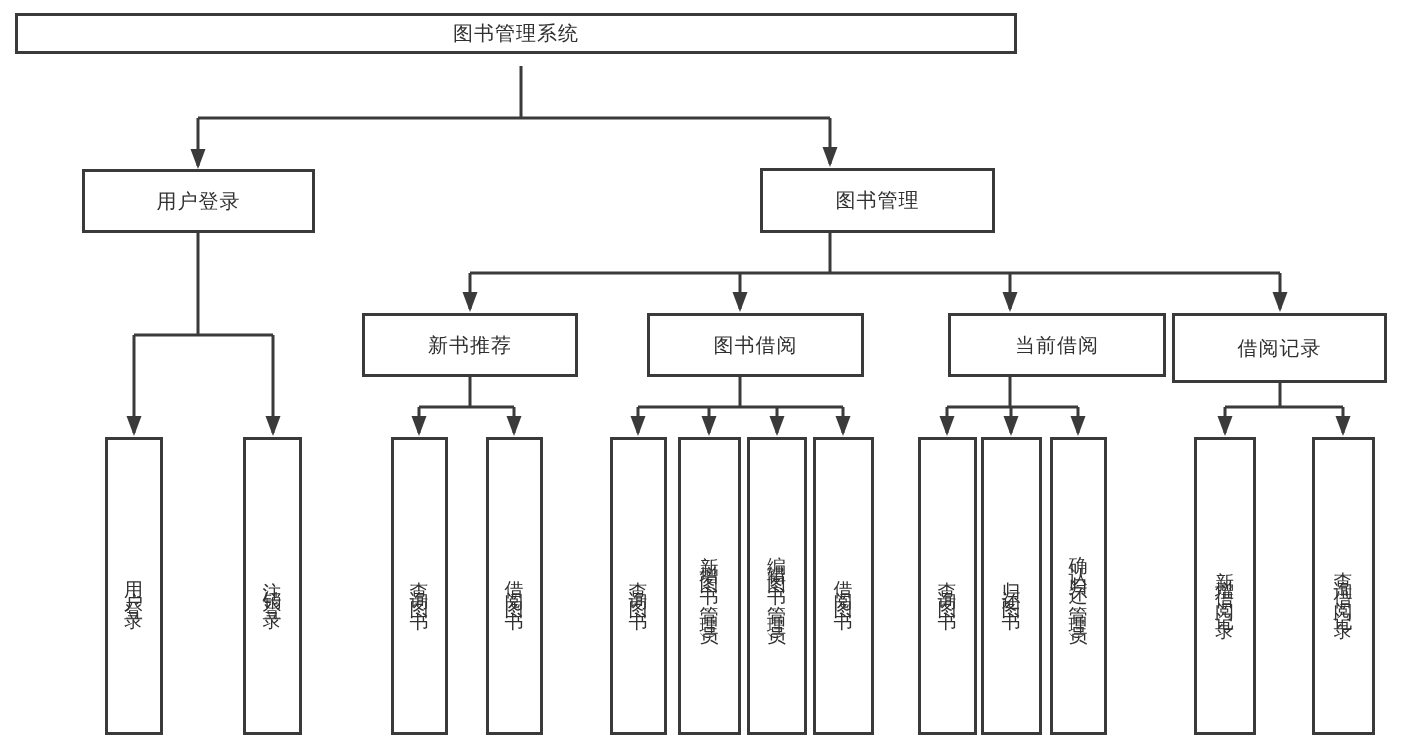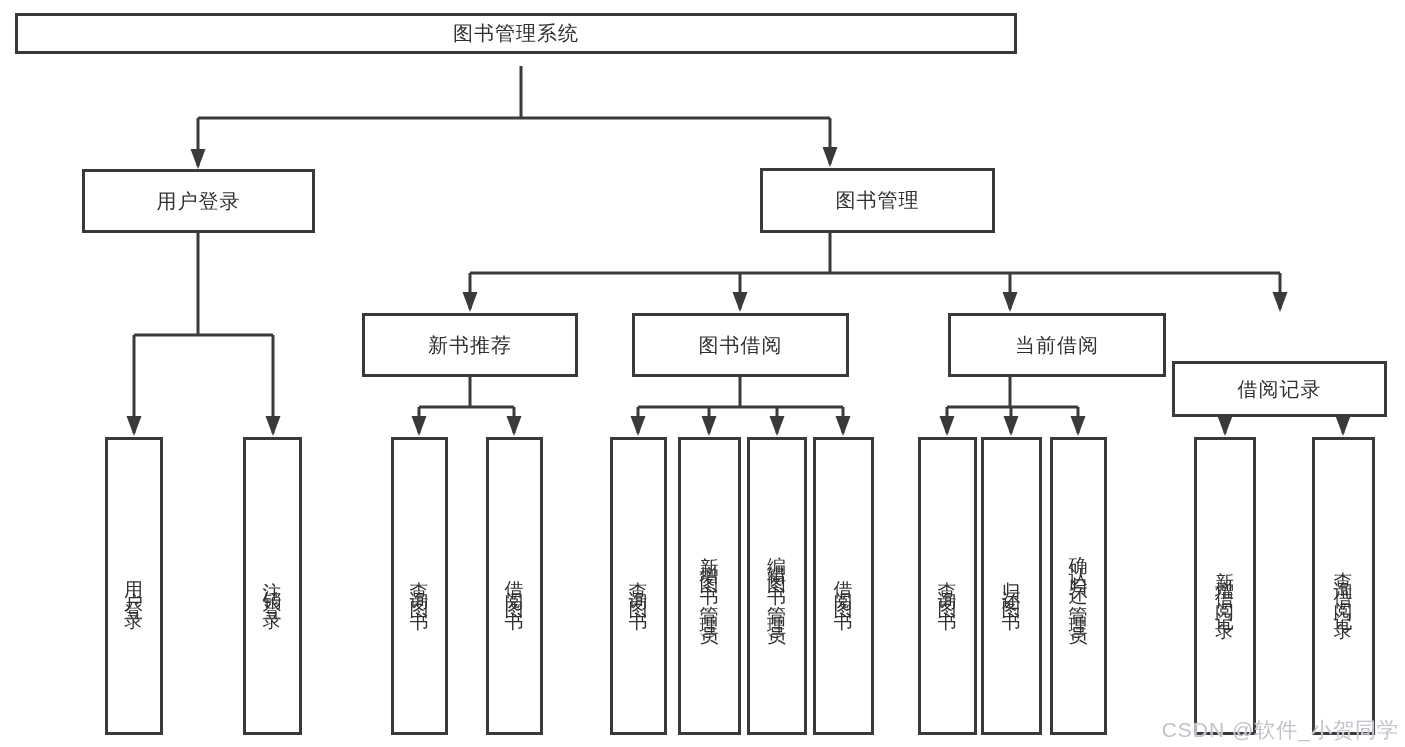--- a/index.html
+++ b/index.html
@@ -70,27 +70,27 @@
   <div class="box h" style="left:82px;top:169px;width:233px;height:64px;">
     <span>用户登录</span>
   </div>
   <div class="box h" style="left:712px;top:168px;width:235px;height:65px;margin-left:48px;">
     <span>图书管理</span>
   </div>
 
   <div class="box h" style="left:362px;top:313px;width:216px;height:64px;">
     <span>新书推荐</span>
   </div>
-  <div class="box h" style="left:632px;top:313px;width:217px;height:64px;">
+  <div class="box h" style="left:647px;top:313px;width:217px;height:64px;">
     <span>图书借阅</span>
   </div>
   <div class="box h" style="left:948px;top:313px;width:218px;height:64px;">
     <span>当前借阅</span>
   </div>
-  <div class="box h" style="left:1172px;top:313px;width:215px;height:56px;margin-top:48px;">
+  <div class="box h" style="left:1172px;top:313px;width:215px;height:70px;">
     <span>借阅记录</span>
   </div>
 
   <div class="box v" style="left:105px;top:437px;width:58px;height:298px;">
     <span>用户登录</span>
   </div>
   <div class="box v" style="left:243px;top:437px;width:59px;height:298px;">
     <span>注销登录</span>
   </div>
 
@@ -124,14 +124,13 @@
     <span>确认归还（管理员）</span>
   </div>
 
   <div class="box v" style="left:1194px;top:437px;width:62px;height:298px;">
     <span>新增借阅记录</span>
   </div>
   <div class="box v" style="left:1312px;top:437px;width:63px;height:298px;">
     <span>查询借阅记录</span>
   </div>
 
-  <div id="watermark">CSDN @软件_小贺同学</div>
 </div>
 
 </body></html>

